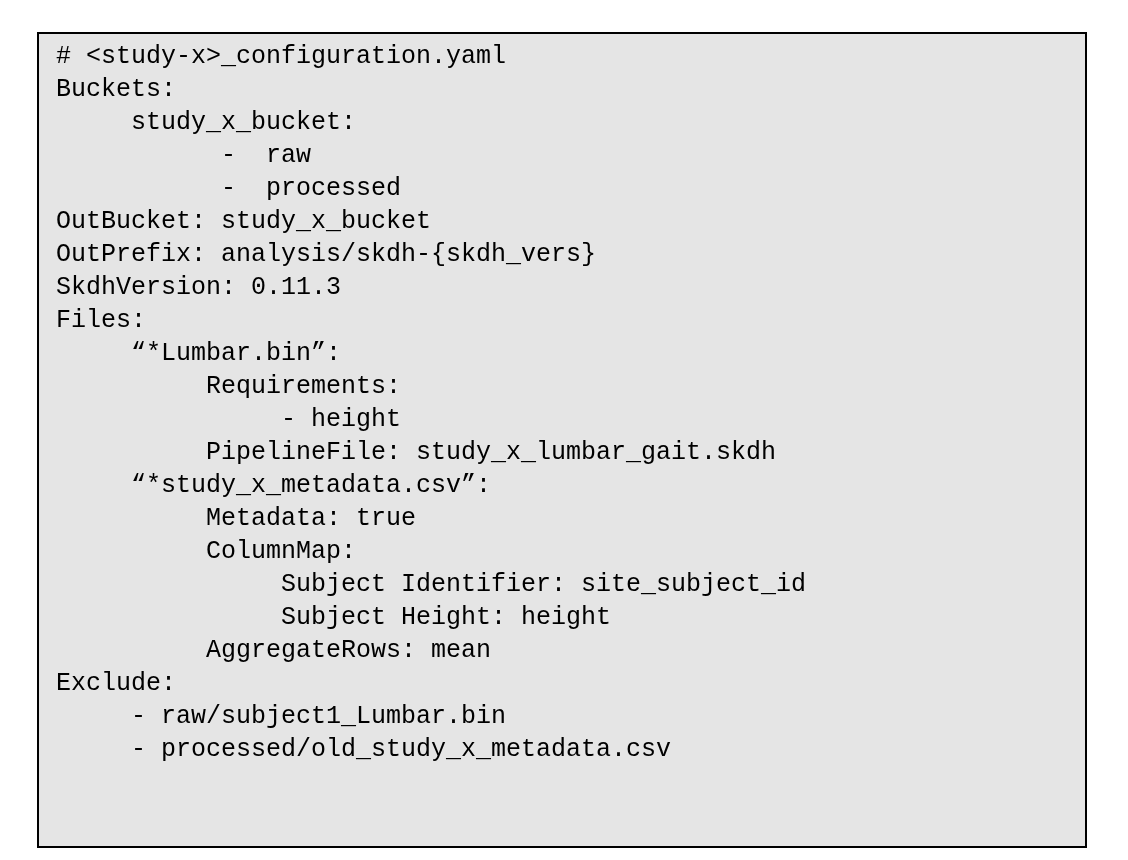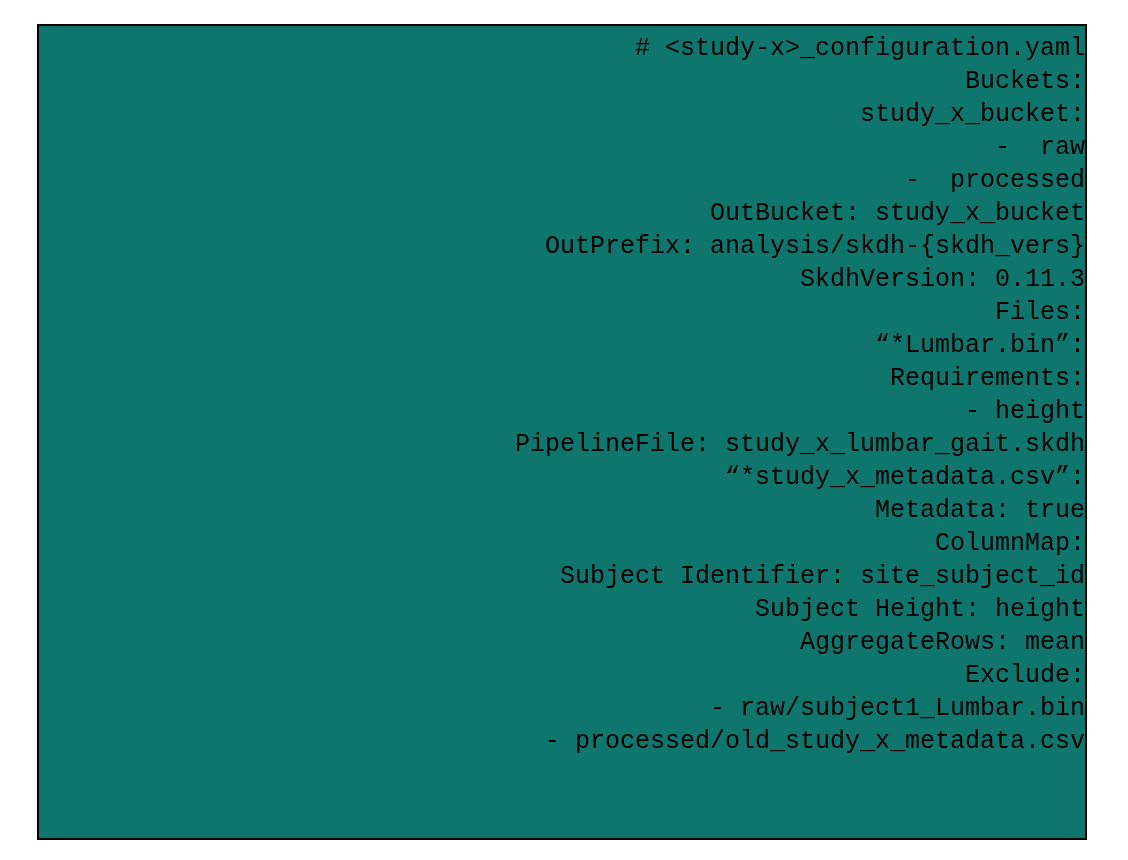--- a/index.html
+++ b/index.html
@@ -10,27 +10,26 @@
   body {
     width: 1128px;
     height: 860px;
     position: relative;
     overflow: hidden;
     font-family: "Liberation Mono", monospace;
   }
   .frame {
     position: absolute;
     left: 37px;
-    top: 24px;
+    top: 32px;
     width: 1050px;
     height: 816px;
     border: 2px solid #000000;
     box-sizing: border-box;
-    background: #0f766e;
-    text-align: right;
+    background: #e5e5e5;
   }
   .code {
     margin: 0;
     padding: 6px 0 0 17px;
     font-family: "Liberation Mono", monospace;
     font-size: 25px;
     line-height: 33px;
     color: #000000;
     white-space: pre;
   }

